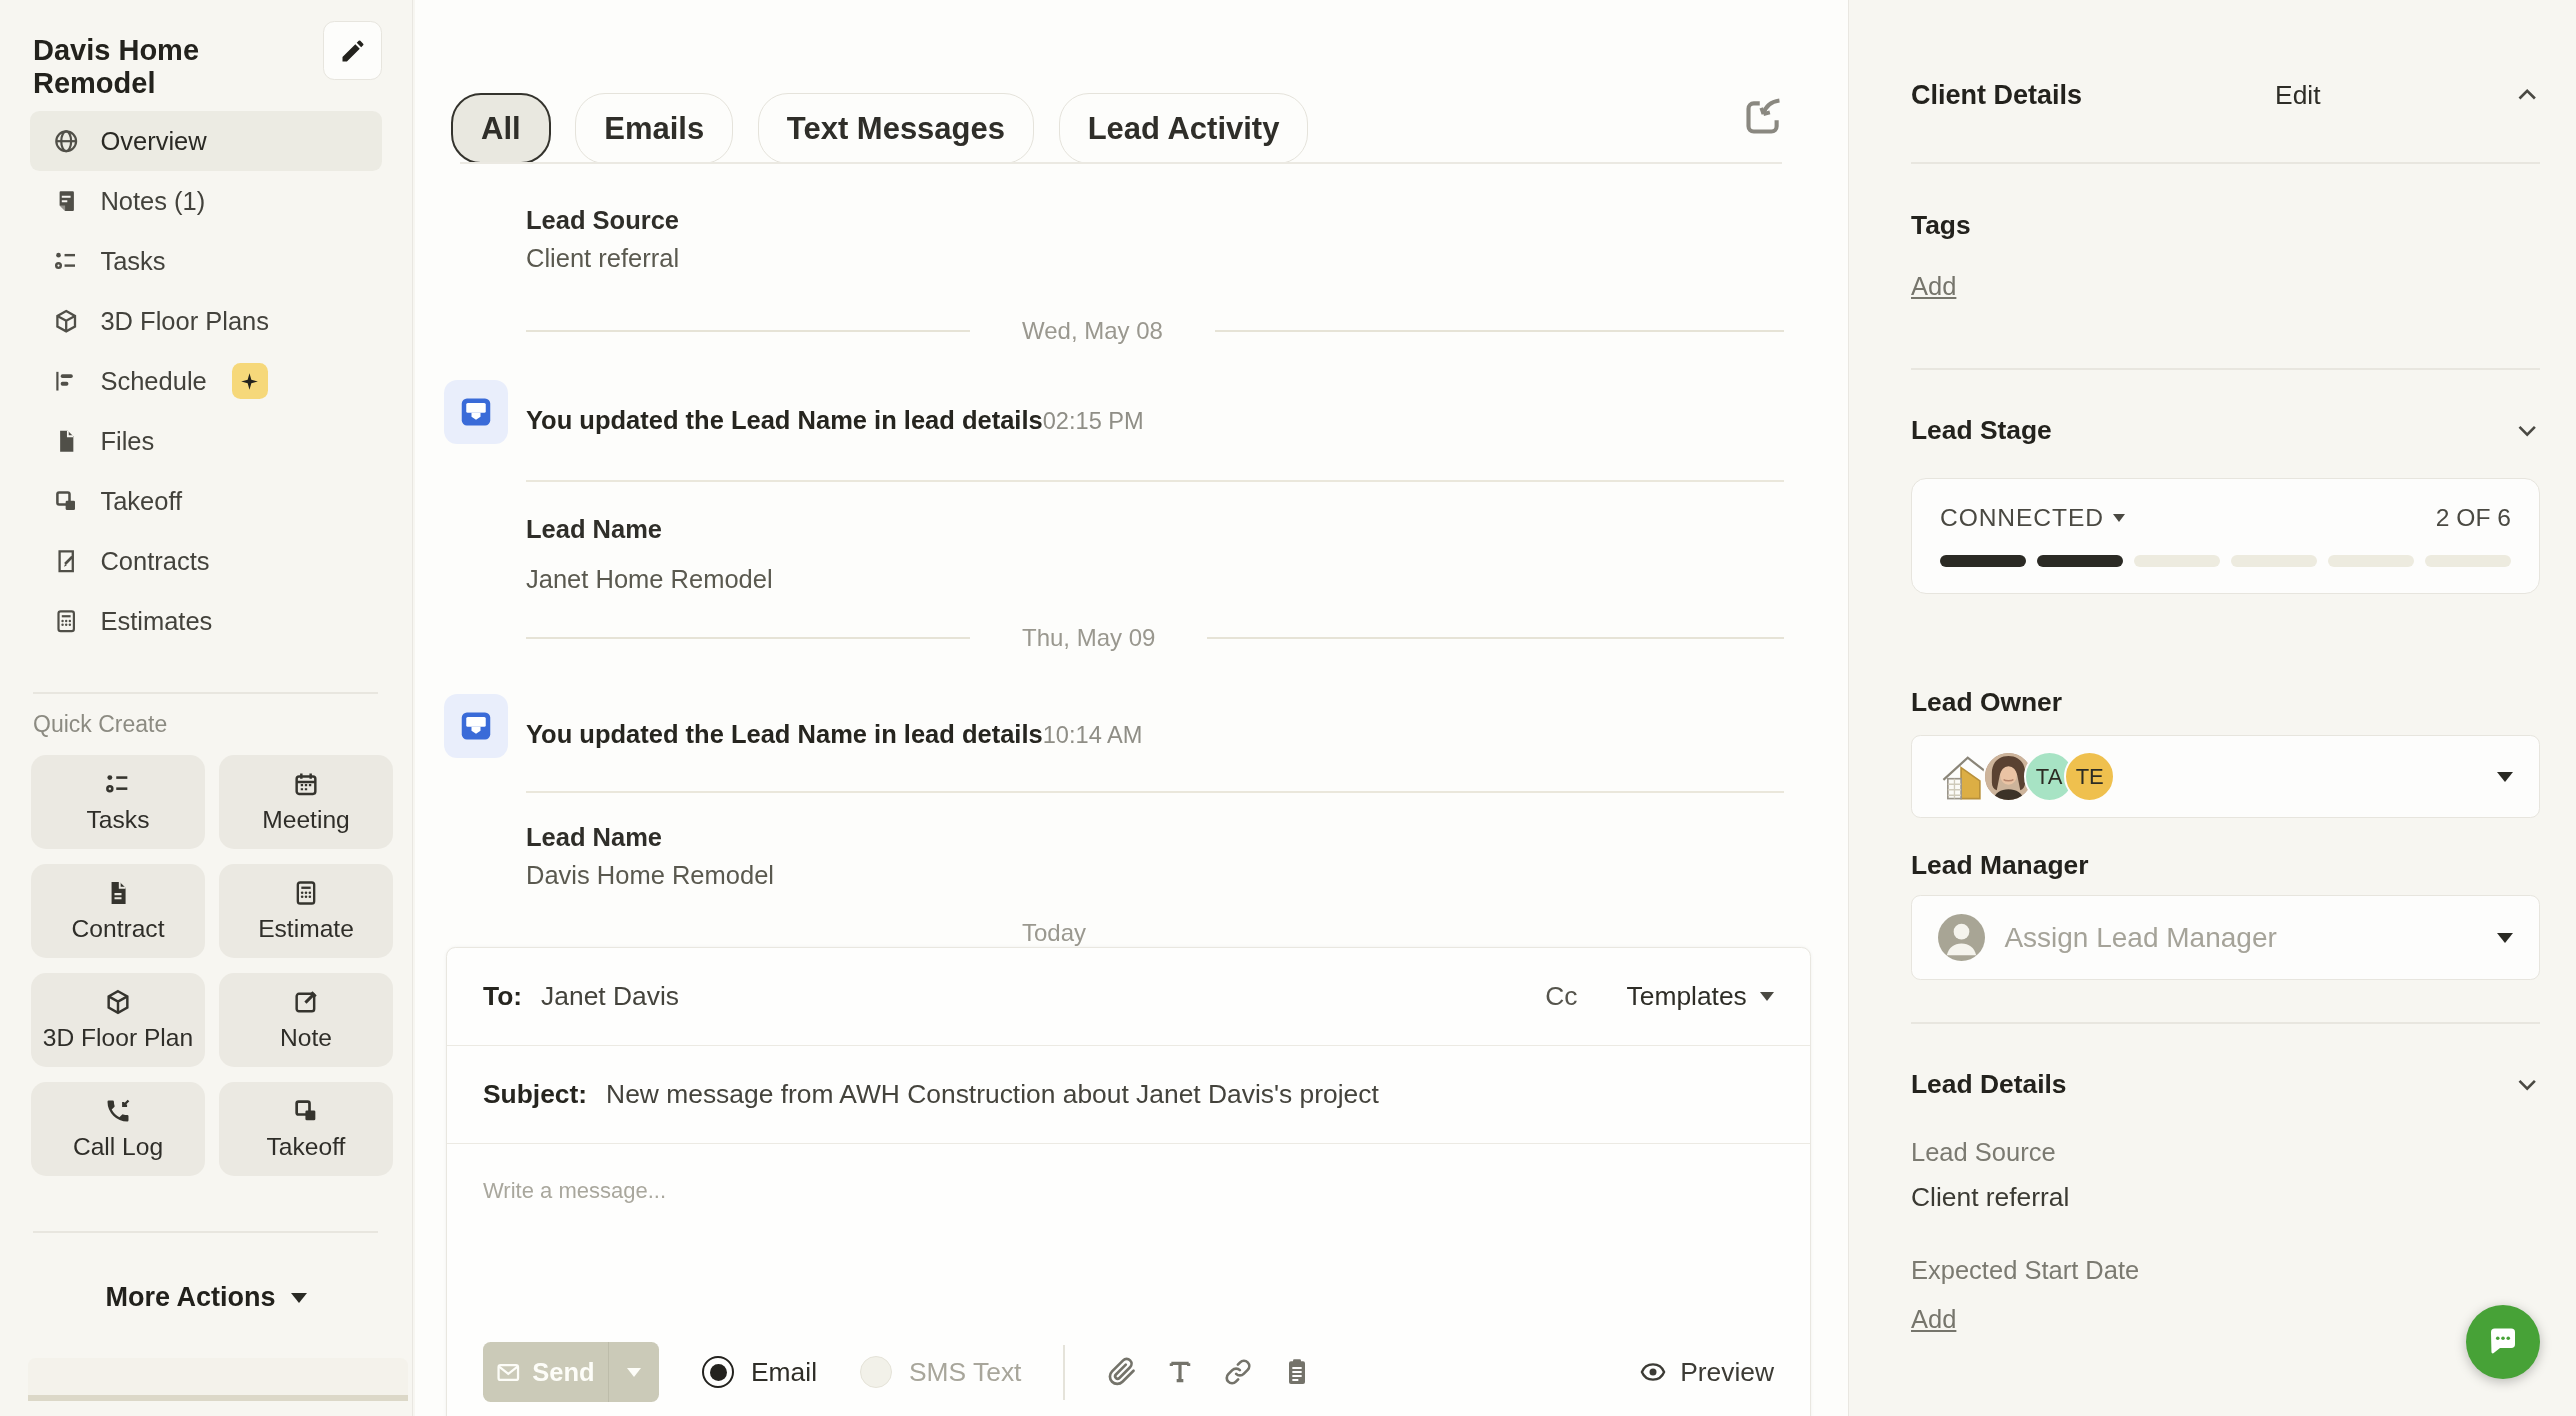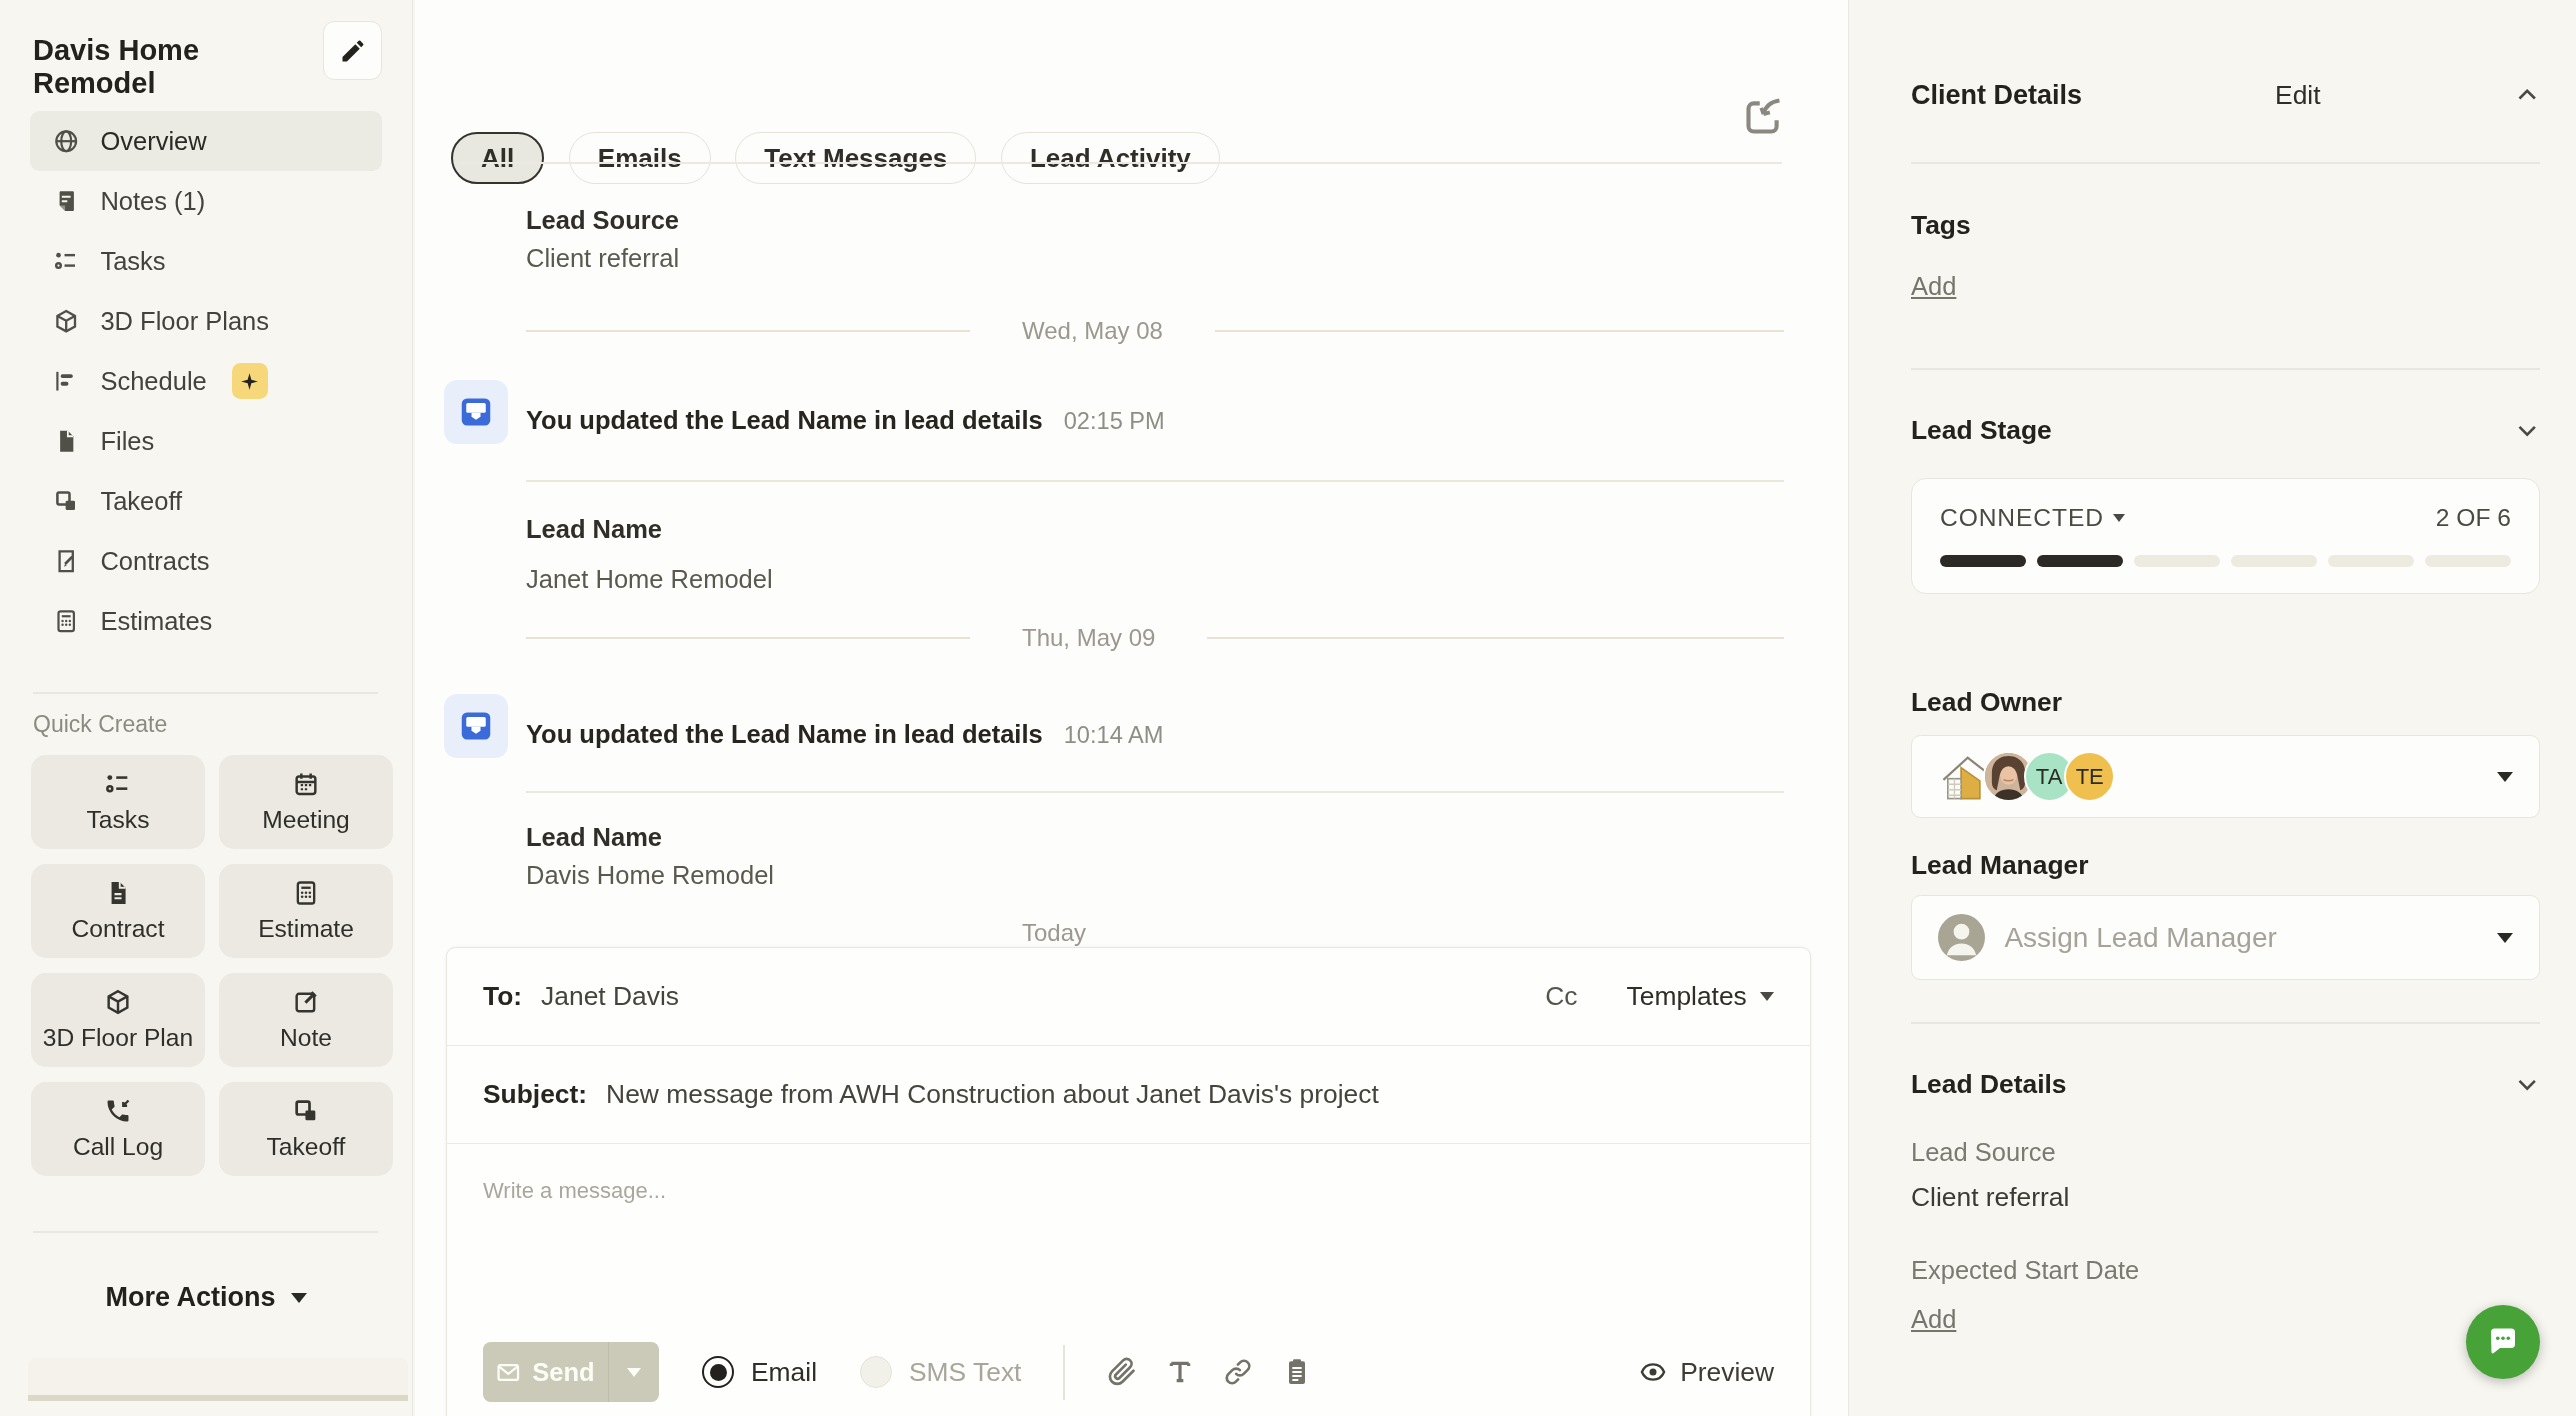--- a/index.html
+++ b/index.html
@@ -39,42 +39,42 @@
                   font-size:27px; font-weight:700; color:#22211c; cursor:pointer; }
   .caret-down { width:0; height:0; border-left:8.5px solid transparent;
                 border-right:8.5px solid transparent; border-top:10.4px solid #2a2a24; }
   .sb-strip { position:absolute; left:28px; width:380px; top:1358px; height:43px;
               background:#f4f2eb; border-bottom:6.6px solid #dcd8c8; border-radius:7.6px 7.6px 0 0; }
 
   
   .main { position:absolute; left:415px; top:0; width:1433px; height:1416px;
           background:#fdfdfb; }
   .tabs { position:absolute; left:36px; top:93px; display:flex; gap:24.6px; }
-  .pill { height:52px; display:flex; align-items:center; padding:0 28px;
-          border-radius:30px; font-size:26px; font-weight:700; color:#2f2e29;
-          border:1.9px solid #e5e3db; background:#fdfdfb; cursor:pointer;margin-top:39px; }
+  .pill { height:71px; display:flex; align-items:center; padding:0 28px;
+          border-radius:30px; font-size:31px; font-weight:700; color:#2f2e29;
+          border:1.9px solid #e5e3db; background:#fdfdfb; cursor:pointer; }
   .pill.sel { border:2.8px solid #34332d; background:#e9e8e0; }
   .compose-btn { position:absolute; right:62px; top:94px; width:45px; height:45px;
                  color:#8a8880; cursor:pointer; }
   .tabs-underline { position:absolute; left:45px; top:162px; width:1322px; height:1.9px;
                     background:#ebe9e2; }
 
   .field-label { position:absolute; left:111px; font-size:25.5px; font-weight:700; color:#2f2e29; }
   .field-value { position:absolute; left:111px; font-size:25.5px; color:#5a594f; }
 
   .date-div { position:absolute; left:111px; width:1258px; height:38px;
               display:flex; align-items:center; }
   .d-line { height:1.9px; background:#e6e3d6; }
   .d-line.l { width:444px; }
   .d-line.r { flex:1; }
   .d-text { padding:0 52px; font-size:24px; color:#9a988f; white-space:nowrap; }
 
   .act-ic { position:absolute; left:29px; width:64px; height:64px; border-radius:13.2px;
             background:#e9eefb; display:flex; align-items:center; justify-content:center; }
-  .act-line { position:absolute; left:111px; display:flex; align-items:baseline; gap:21px; }
+  .act-line { position:absolute; left:111px; display:flex; align-items:baseline; }
   .act-text { font-size:25.5px; font-weight:700; color:#26251f; }
   .act-time { font-size:23.6px; color:#8f8e86; }
   .sep { position:absolute; left:111px; width:1258px; height:1.9px; background:#eae7db; }
 
   
   .composer { position:absolute; left:31px; top:947px; width:1365px; height:482px;
               background:#fefefd; border:1.9px solid #e9e7e0; border-radius:9.4px;
               box-shadow:0 0.9px 3.8px rgba(0,0,0,.05); z-index:2; }
   .c-row { display:flex; align-items:center; padding:0 36px; }
   .c-to { height:98px; border-bottom:1.9px solid #eceae3; }

